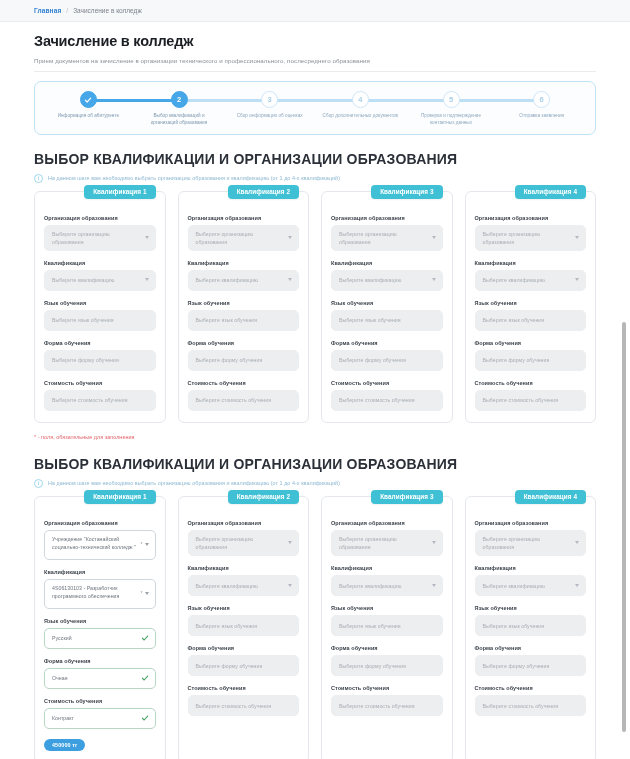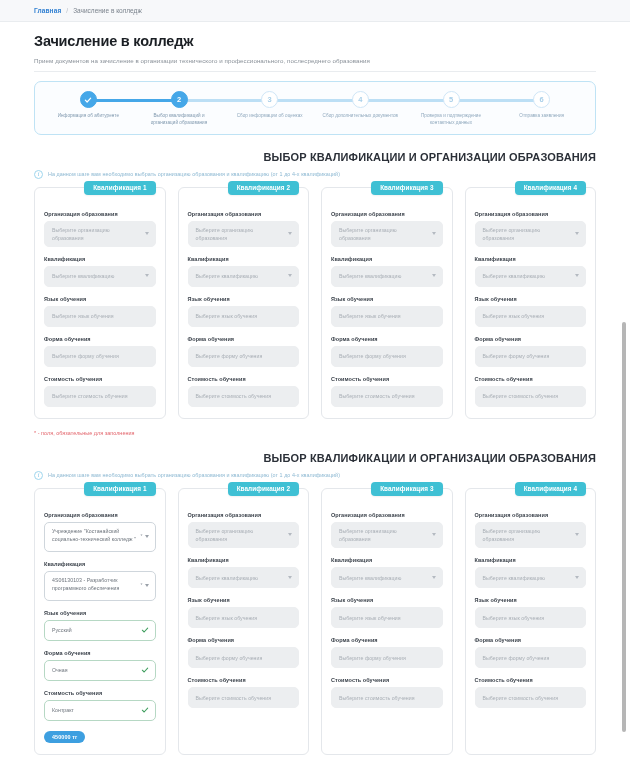--- a/index.html
+++ b/index.html
@@ -49,21 +49,21 @@
   .circle svg { width:8px; height:8px; display:block; }
   .step-label {
     margin-top:5px; text-align:center; font-size:4.6px; line-height:1.5;
     color:#8fa8bd; max-width:78px; letter-spacing:.01em;
   }
   .step.is-done .step-label, .step.is-active .step-label { color:#7e97ad; }
 
   
   .section { padding: 0 34px; }
   .section-title {
-    margin-top:16px; font-size:11px; font-weight:700; color:#2b3038; letter-spacing:.015em;text-align:right;
+    margin-top:16px; font-size:14px; font-weight:700; color:#2b3038; letter-spacing:.015em;
   }
   .hint-row { margin-top:7px; display:flex; align-items:center; gap:5px; }
   .hint-icon {
     width:9px; height:9px; border-radius:50%; border:1px solid #9fd6ee;
     color:#7cc2e4; font-size:6px; line-height:7px; text-align:center; font-style:italic;
     font-family:"Liberation Serif", serif; flex:0 0 auto;
   }
   .hint-text { font-size:5.4px; color:#8cb8d2; letter-spacing:.01em; }
 
   

